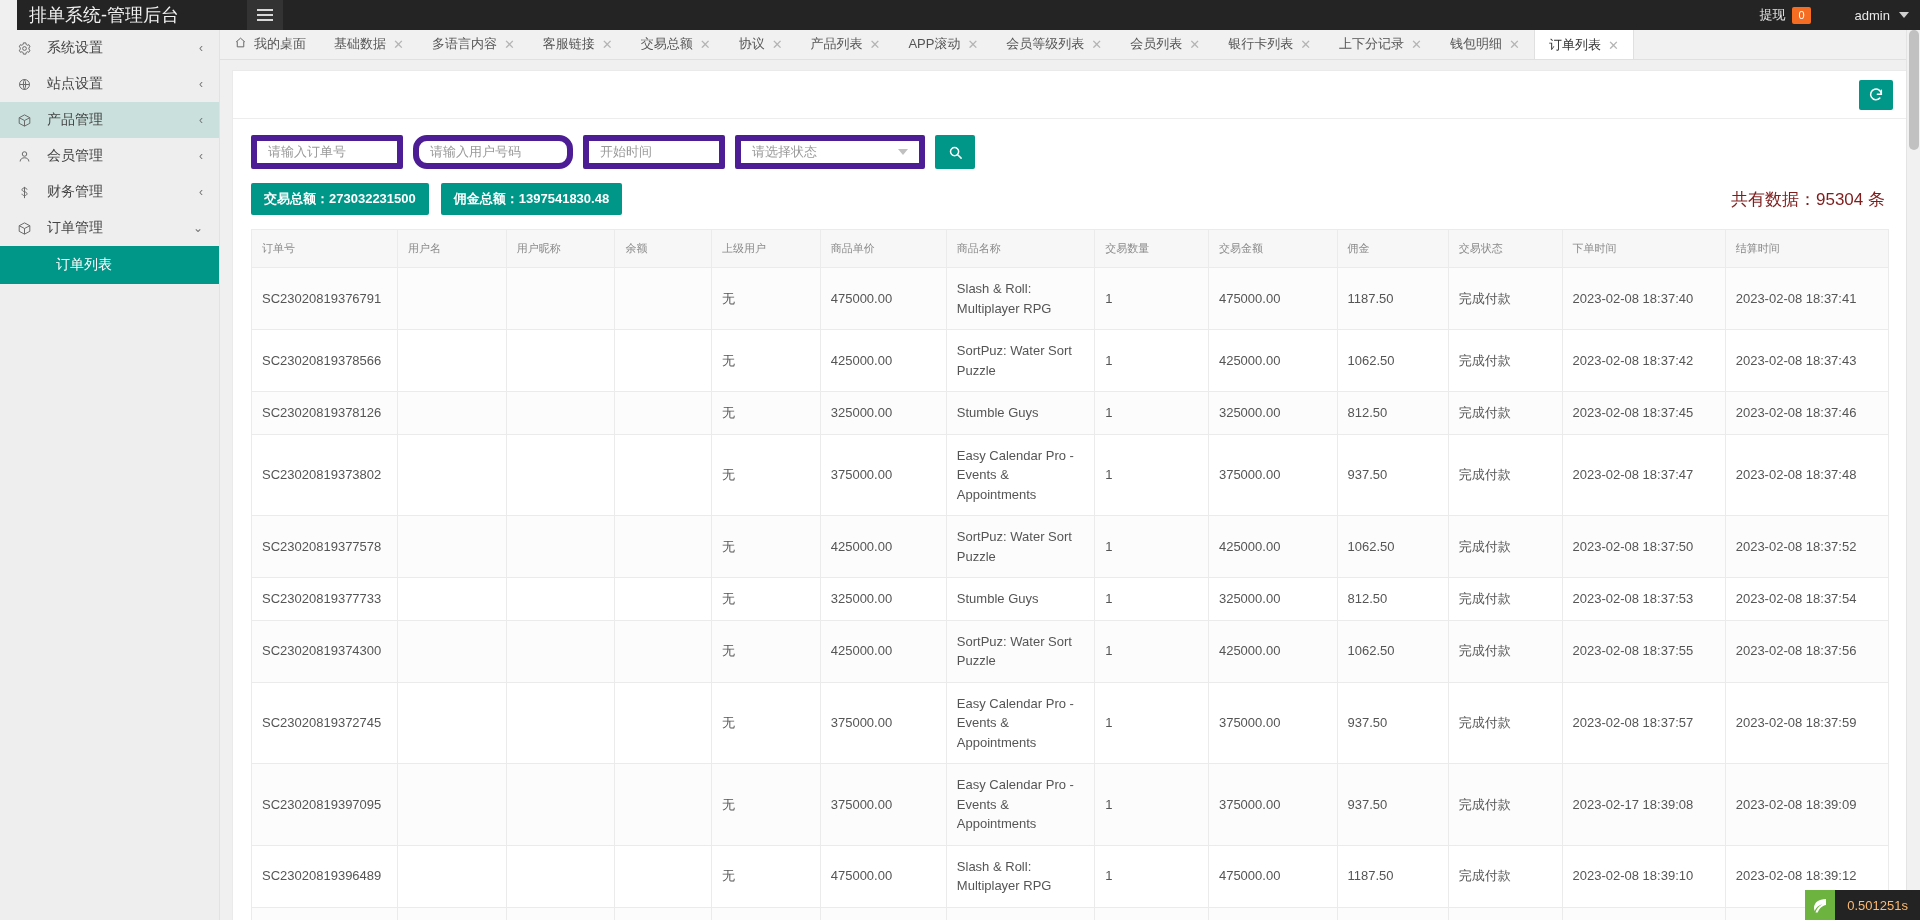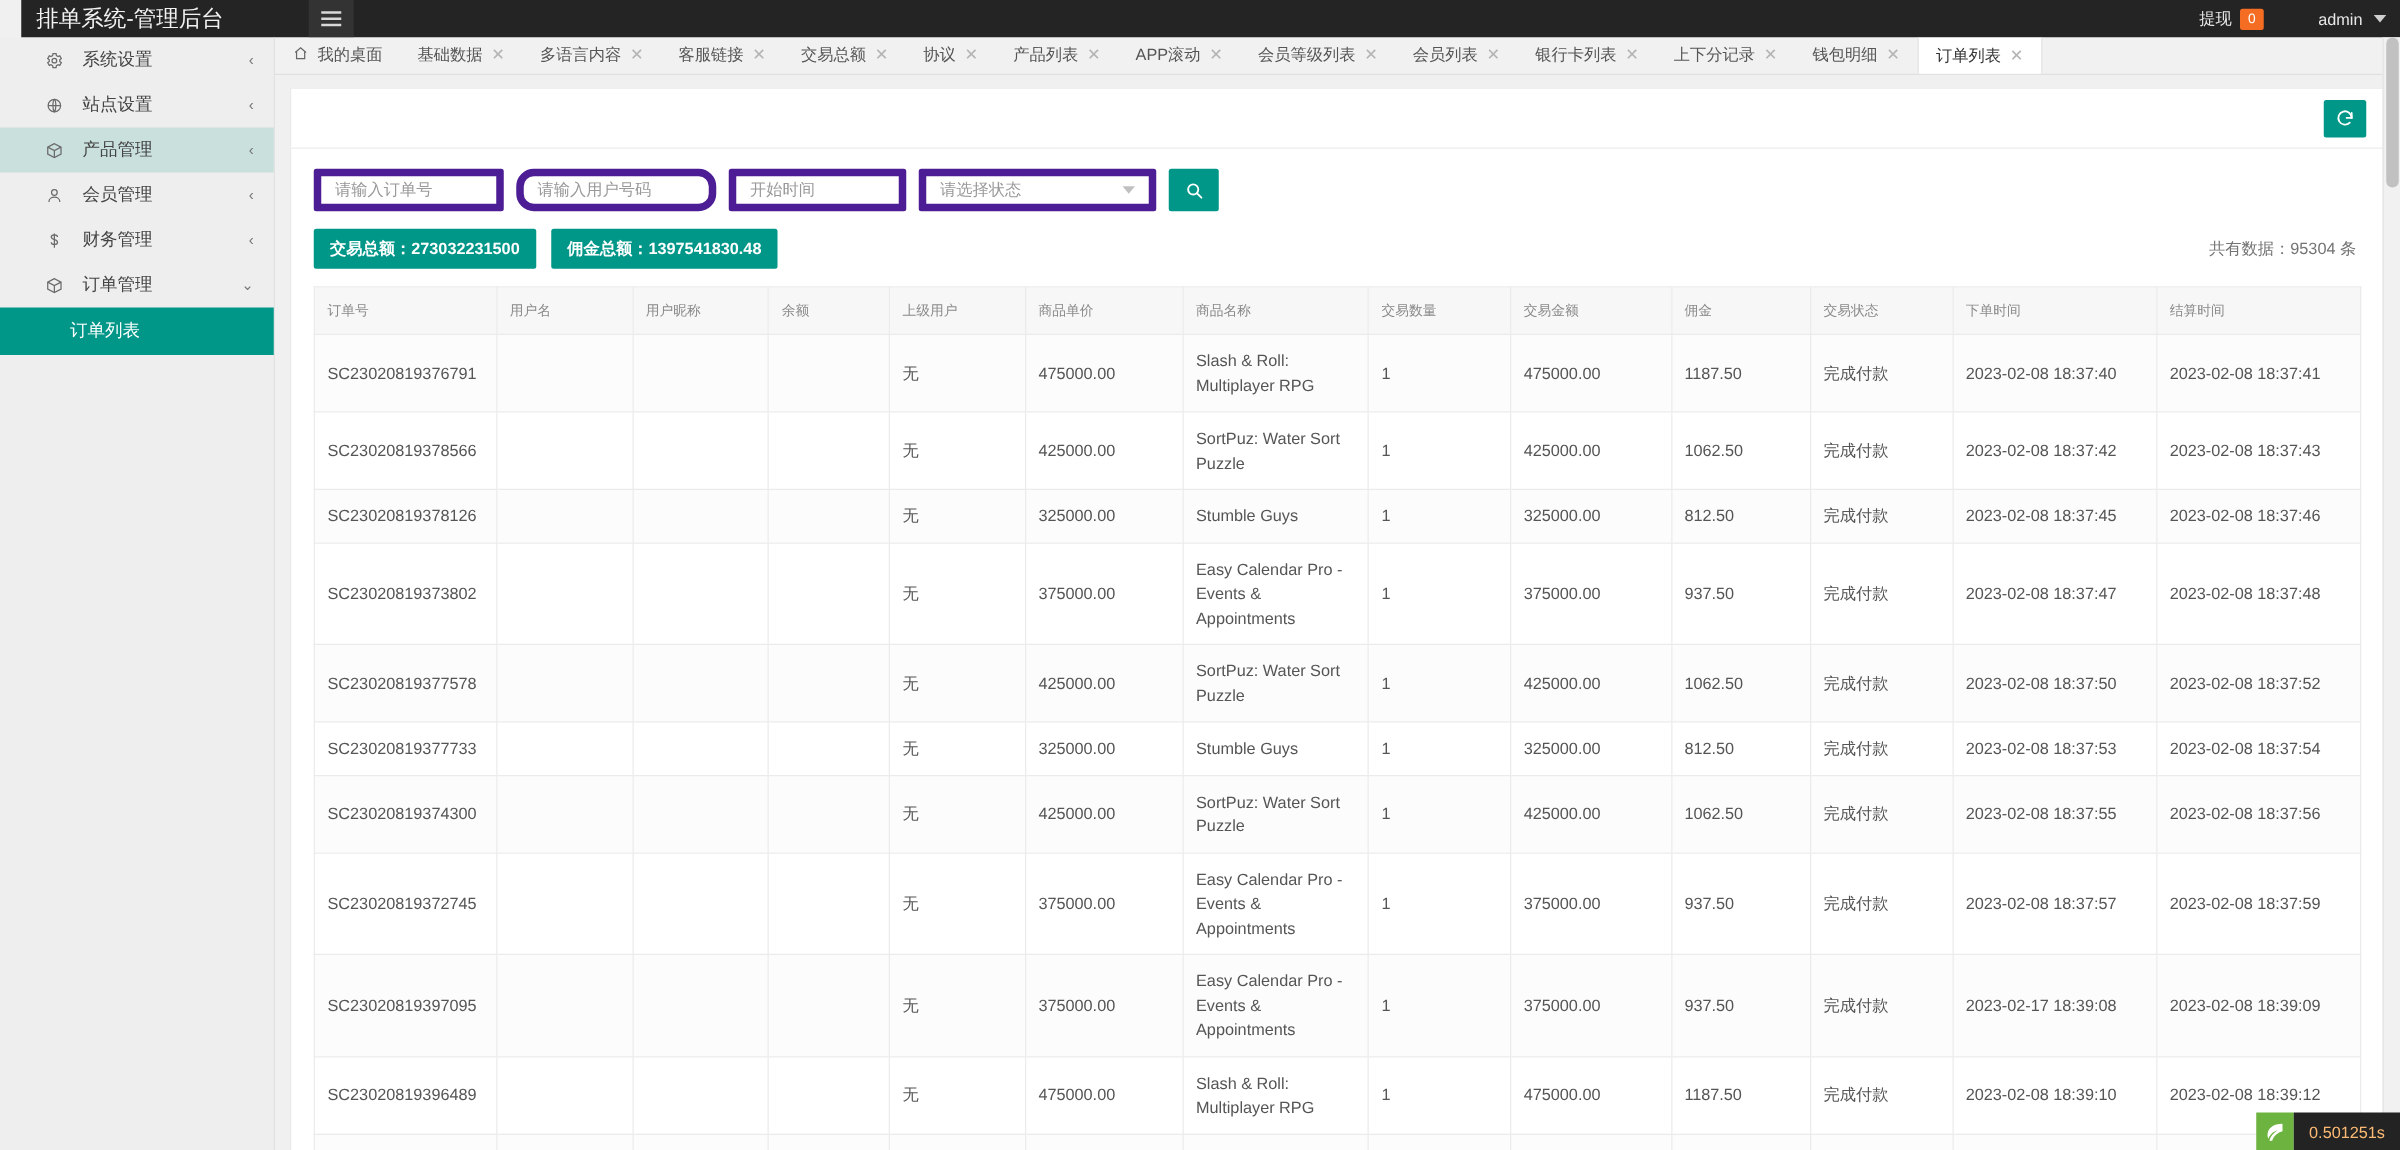--- a/index.html
+++ b/index.html
@@ -50,21 +50,21 @@
     border-top:6px solid #cfcfcf; margin-left:2px;
   }
 
   
   .sidebar {
     position: absolute; top: 30px; left: 0; width: 220px; height: 890px;
     background: #eeeeee; border-right: 1px solid #e2e2e2;
   }
   .side-item {
     height: 36px; display: flex; align-items: center;
-    padding: 0 16px 0 36px; font-size: 14px; color: #444;
+    padding: 0 16px 0 17px; font-size: 14px; color: #444;
     cursor: pointer; position: relative;
   }
   .side-item .sico { width: 22px; display:flex; align-items:center; color:#666; }
   .side-item .slabel { flex: 1; padding-left: 8px; white-space: nowrap; }
   .side-item .schev { font-size: 12px; color:#777; }
   .side-item.hovered { background: #c9e0dc; }
   .side-sub {
     height: 38px; display:flex; align-items:center;
     padding-left: 56px; font-size: 14px;
     background: #009688; color: #ffffff; cursor: pointer; white-space: nowrap;
@@ -131,21 +131,21 @@
 
   
   .statsrow {
     display:flex; align-items:center; padding: 14px 18px 0 18px;
   }
   .stat {
     background: #009688; color:#fff; font-size: 13px; font-weight: bold;
     padding: 7px 13px; border-radius: 2px; margin-right: 12px; white-space: nowrap;
   }
   .total-count {
-    margin-left:auto; font-size: 13px; color: #737373; white-space: nowrap; padding-right: 4px;
+    margin-left:auto; font-size: 17px; color: #7f1d1d; white-space: nowrap; padding-right: 4px;
   }
 
   
   .tablewrap { padding: 14px 18px 0 18px; }
   table.grid { width: 100%; border-collapse: collapse; table-layout: fixed; }
   table.grid th {
     background: #f7f7f7; color: #8a8a8a; font-weight: normal;
     font-size: 11px; text-align: left; padding: 11px 10px;
     border: 1px solid #ebebeb; white-space: nowrap;
   }

